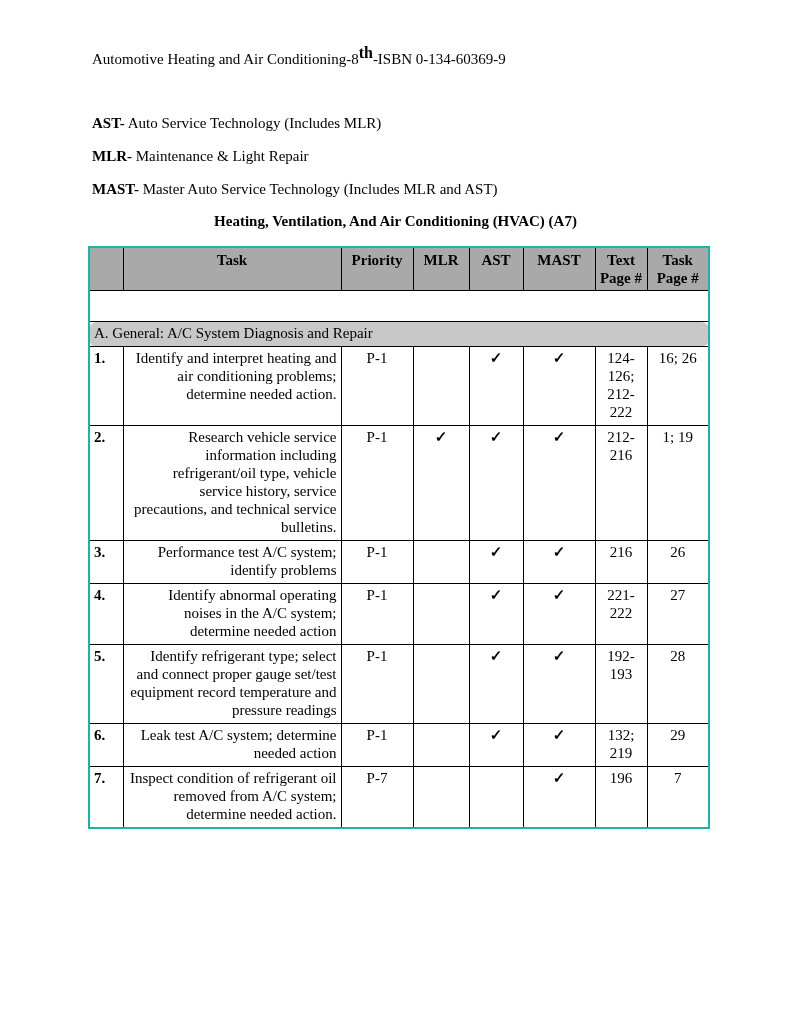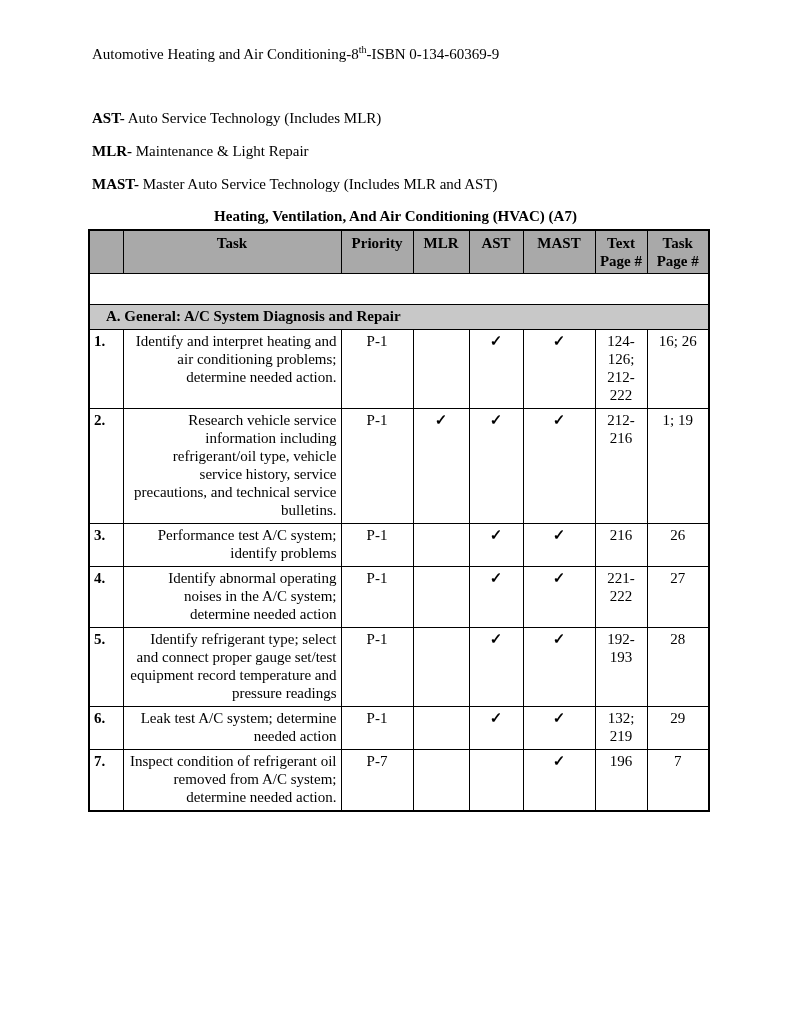--- a/index.html
+++ b/index.html
@@ -15,21 +15,22 @@
     position: relative;
   }
   .page {
     padding-top: 44px;
   }
   .doc-header {
     margin-left: 92px;
     font-size: 15px;
   }
   .doc-header sup {
-    font-size: 10px;
+    font-size: 16px;
+    font-weight: bold;
   }
   .doc-title {
     text-align: center;
     font-weight: bold;
     font-size: 21px;
     margin-top: 64px;
   }
   .definitions {
     margin-left: 92px;
     margin-top: 46px;
@@ -45,23 +46,23 @@
   .hvac-heading {
     text-align: center;
     font-weight: bold;
     font-size: 15px;
   }
   table.natef {
     border-collapse: collapse;
     table-layout: fixed;
     width: 620px;
     margin-left: 88px;
-    margin-top: 4px;
-    font-size: 15px;
-    border: 2px solid #000000;
+    margin-top: 16px;
+    font-size: 15px;
+    border: 2px solid #14b8a6;
   }
   table.natef th,
   table.natef td {
     border: 1px solid #000;
     vertical-align: top;
     padding: 2px 4px 4px 4px;
     line-height: 18px;
     overflow-wrap: break-word;
   }
   table.natef thead th {
@@ -70,22 +71,23 @@
     text-align: center;
     padding-top: 3px;
     padding-bottom: 3px;
   }
   tr.spacer-row td {
     height: 24px;
     background: #ffffff;
   }
   tr.section-row td {
     background: var(--section_bg, #c8c8c8);
-    font-weight: bold;
-    padding-left: 16px;
+    font-weight: normal;
+    padding-left: 4px;
+    border-radius: 8px;
   }
   td.num {
     font-weight: bold;
     text-align: left;
   }
   td.center {
     text-align: center;
   }
   td.check {
     text-align: center;

